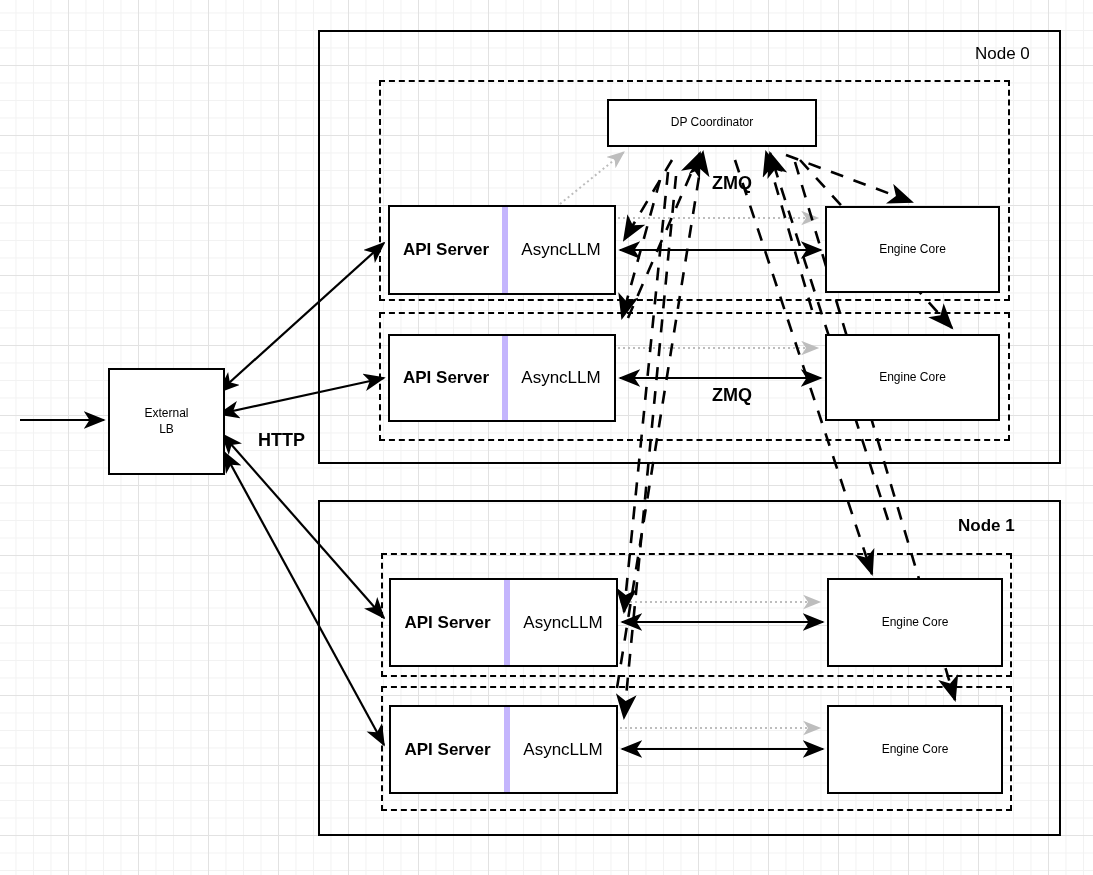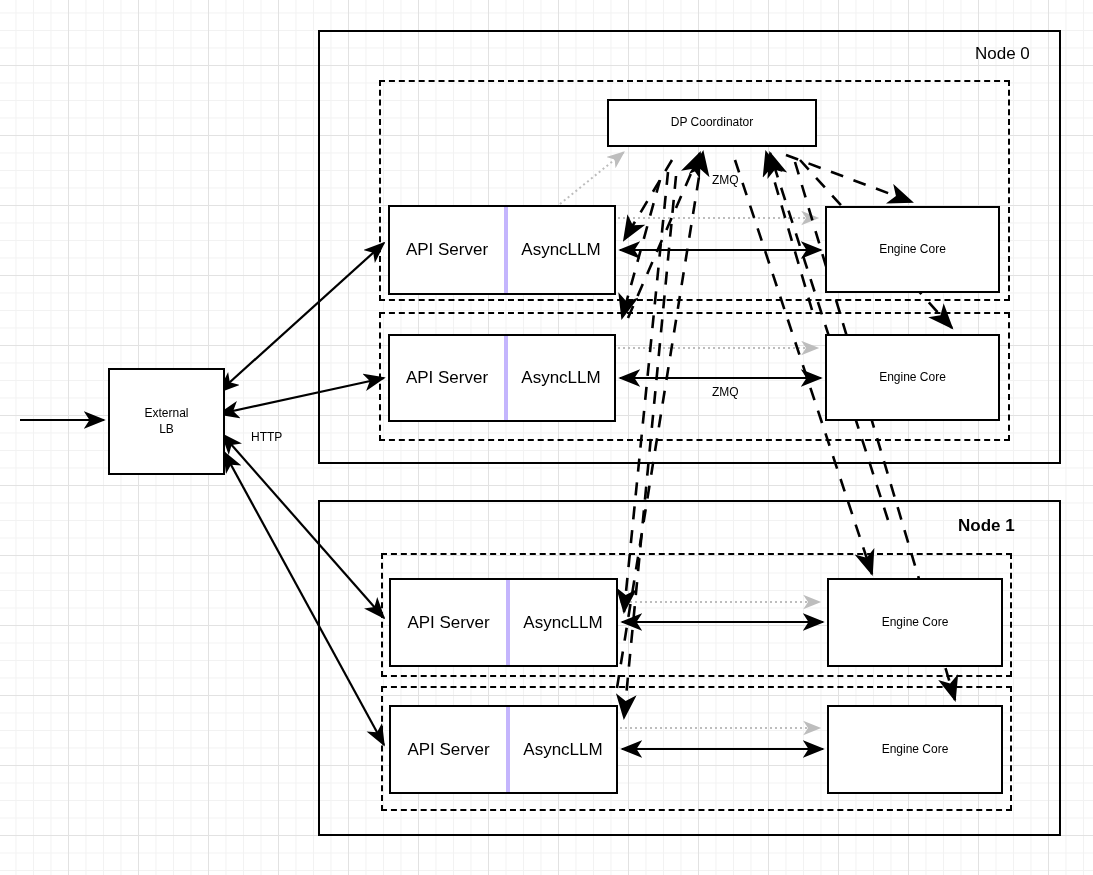--- a/index.html
+++ b/index.html
@@ -58,41 +58,43 @@
   .unit-cell {
     display: flex;
     align-items: center;
     justify-content: center;
     font-size: 17px;
     color: #000000;
     white-space: nowrap;
     box-sizing: border-box;
   }
   .unit-cell.split-left {
-    border-right: 4px solid #c4b5fd;
+    border-right: 6px solid #c4b5fd;
+    font-weight: bold;
   }
   .plain-box {
     position: absolute;
     border: 2px solid #000000;
     background: #ffffff;
     box-sizing: border-box;
     display: flex;
     align-items: center;
     justify-content: center;
     text-align: center;
     font-size: 12px;
     color: #000000;
     line-height: 1.28;
   }
   .edge-label {
     position: absolute;
-    font-size: 12px;
+    font-size: 18px;
     color: #000000;
     background: transparent;
     white-space: nowrap;
+    font-weight: bold;
   }
 </style>
 </head>
 <body>
 
 <div id="canvas">
 
   <svg id="edges" viewBox="0 0 1093 875" width="1093" height="875">
     <defs>
       <marker id="arrowBlack" markerWidth="11" markerHeight="11" refX="9.2" refY="4" orient="auto" markerUnits="strokeWidth">
@@ -216,15 +218,15 @@
 
   <div class="plain-box" style="left:827px; top:705px; width:176px; height:89px;">
     <span>Engine Core</span>
   </div>
 
   <div class="plain-box" style="left:108px; top:368px; width:117px; height:107px; flex-direction:column;">
     <span>External</span>
     <span>LB</span>
   </div>
 
-  <div class="edge-label" style="left:251px; top:430px;">HTTP</div>
+  <div class="edge-label" style="left:258px; top:430px;">HTTP</div>
 
 </div>
 
 </body></html>

